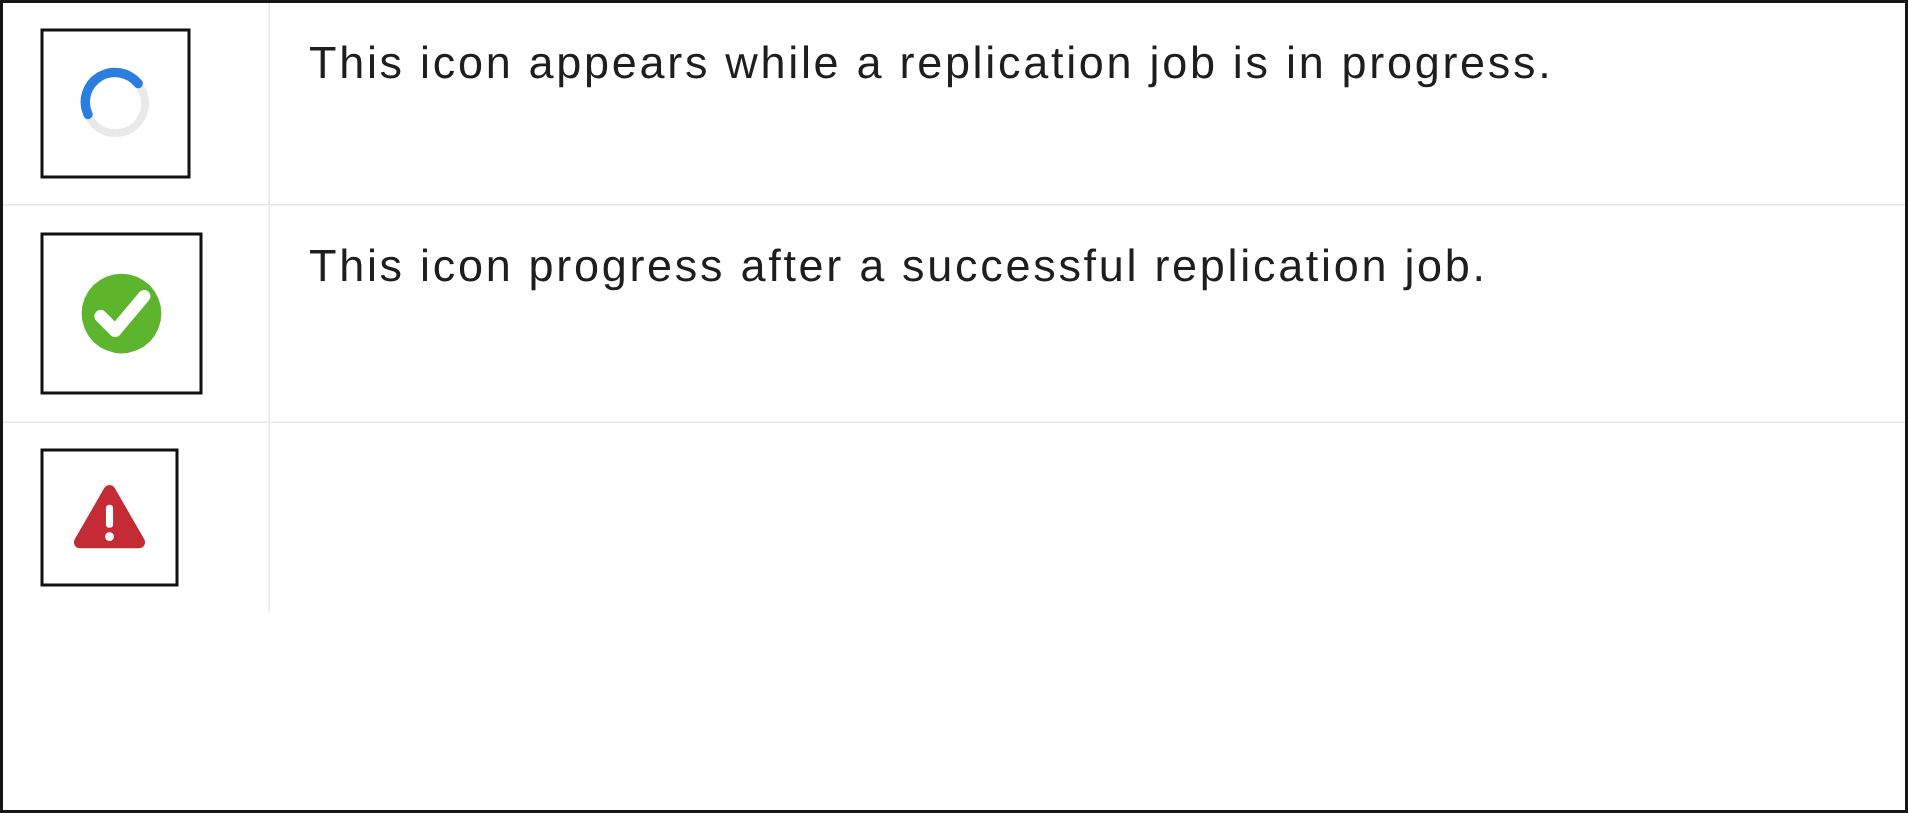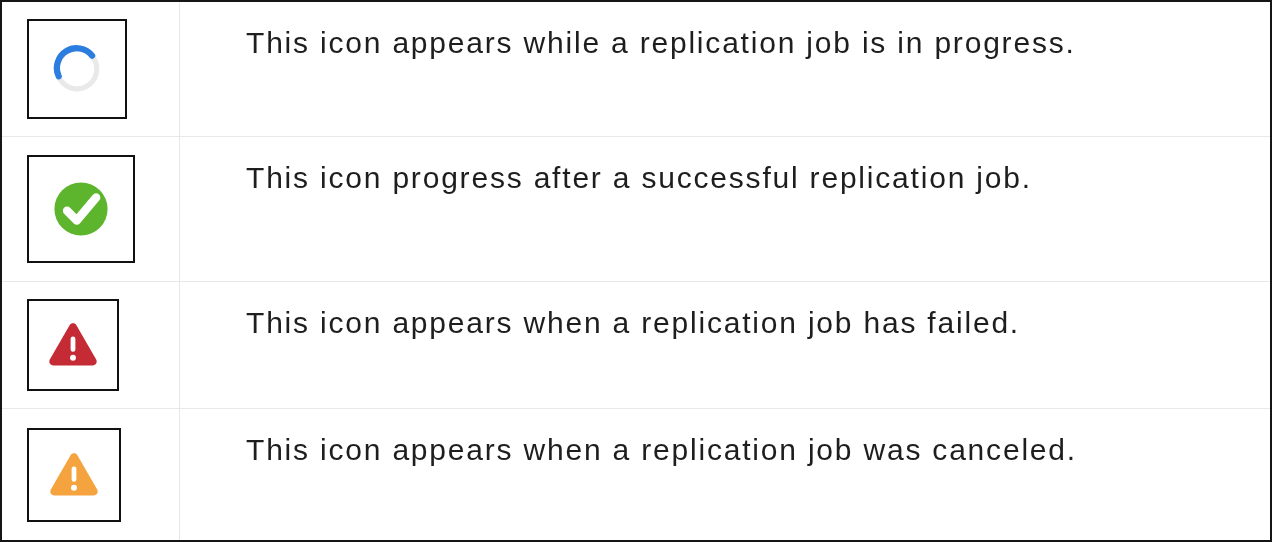--- a/index.html
+++ b/index.html
@@ -23,21 +23,20 @@
     width: 1272px; height: 542px;
     border: 2px solid var(--frame-border);
     background: #ffffff;
     display: grid;
     grid-template-rows: 134px 145px 127px 132px;
   }
   .row {
     display: grid;
     grid-template-columns: 178px 1fr;
     min-height: 0;
-    gap: 40px;
   }
   .row + .row { border-top: 1px solid var(--divider); }
   .icon-cell {
     border-right: 1px solid var(--divider);
     display: flex;
     align-items: center;
     justify-content: flex-start;
     padding-left: 25px;
   }
   .icon-box {
@@ -104,33 +103,16 @@
   <div class="row">
     <div class="icon-cell">
       <div class="icon-box box-3">
         <svg width="56" height="50" viewBox="0 0 48 44">
           <path class="failed-fill" d="M21.0 4.6 L3.6 34.8 c-1.3 2.3 0.35 5.2 3.0 5.2 h34.8 c2.65 0 4.3-2.9 3.0-5.2 L27.0 4.6 c-1.33-2.3-4.67-2.3-6.0 0 Z"></path>
           <rect x="21.9" y="14.5" width="4.2" height="13.5" rx="2.1" fill="#ffffff"></rect>
           <circle cx="24" cy="33.2" r="2.6" fill="#ffffff"></circle>
         </svg>
       </div>
     </div>
-    <div class="text-cell">
-      <span class="desc">This icon appears when a replication job has failed.</span>
-    </div>
   </div>
 
-  <div class="row">
-    <div class="icon-cell">
-      <div class="icon-box box-4">
-        <svg width="56" height="50" viewBox="0 0 48 44">
-          <path class="canceled-fill" d="M21.0 4.6 L3.6 34.8 c-1.3 2.3 0.35 5.2 3.0 5.2 h34.8 c2.65 0 4.3-2.9 3.0-5.2 L27.0 4.6 c-1.33-2.3-4.67-2.3-6.0 0 Z"></path>
-          <rect x="21.9" y="14.5" width="4.2" height="13.5" rx="2.1" fill="#ffffff"></rect>
-          <circle cx="24" cy="33.2" r="2.6" fill="#ffffff"></circle>
-        </svg>
-      </div>
-    </div>
-    <div class="text-cell">
-      <span class="desc">This icon appears when a replication job was canceled.</span>
-    </div>
-  </div>
 
 </div>
 
 </body></html>

